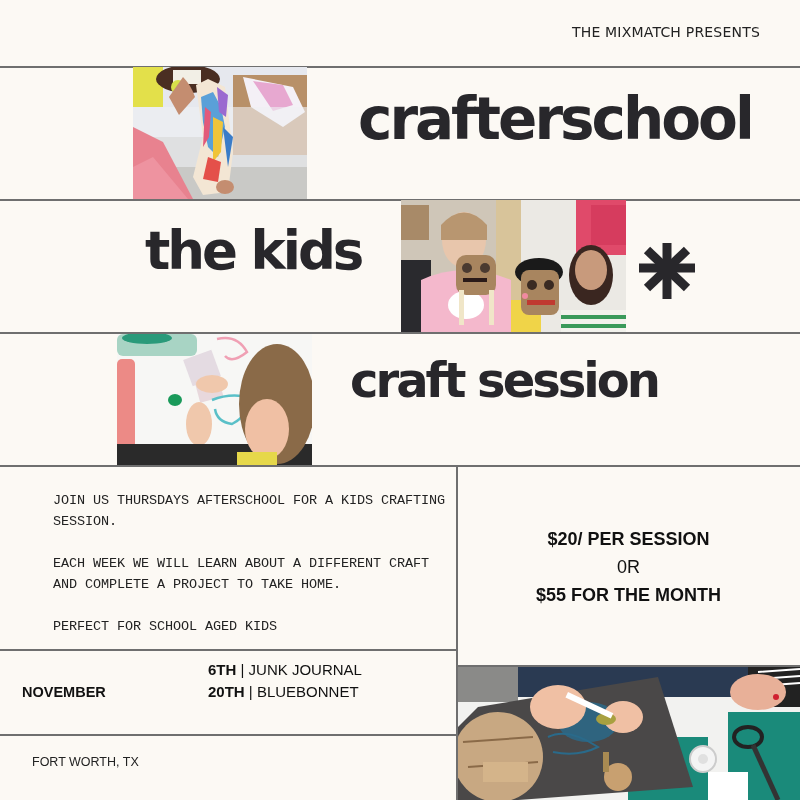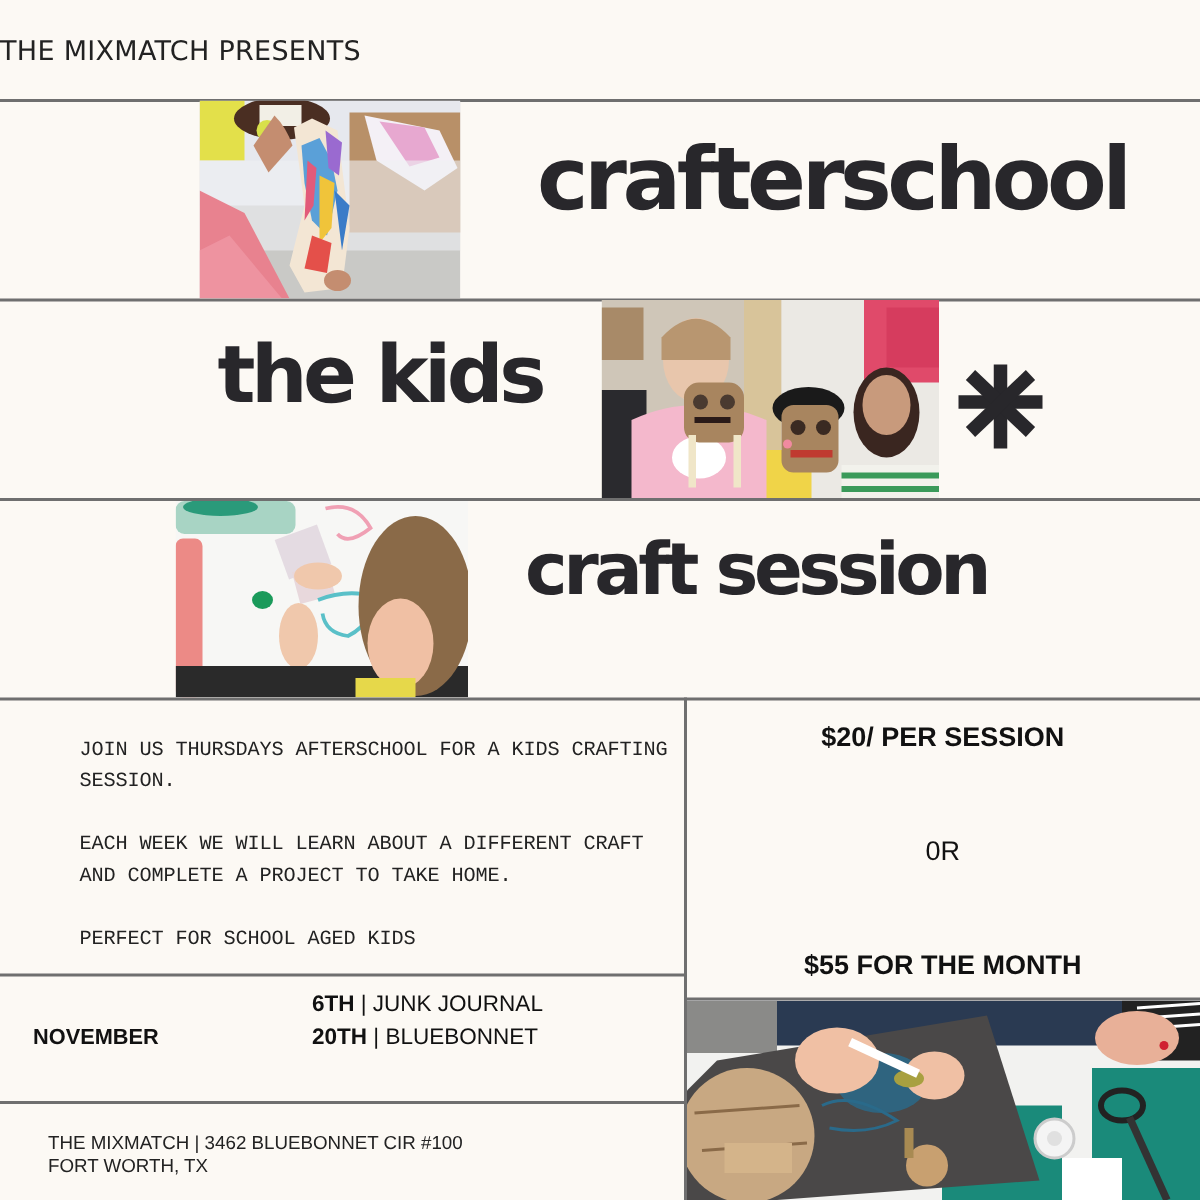--- a/index.html
+++ b/index.html
@@ -8,22 +8,22 @@
       background: #fcf9f4;
       position: relative;
       font-family: "Liberation Sans", sans-serif;
       color: #222;
     }
     .abs { position: absolute; }
     .hline { position: absolute; height: 1.5px; background: #6f6f6f; }
     .vline { position: absolute; width: 1.5px; background: #6f6f6f; }
 
     .presents {
-      top: 24px; left: 0; width: 760px; text-align: left;
-      font-size: 18px; letter-spacing: 0.2px; color: #222;
+      top: 24px; left: 0; width: 760px; text-align: right;
+      font-size: 14px; letter-spacing: 0.2px; color: #222;
       font-family: "DejaVu Sans", sans-serif;
     }
 
     .headline {
       font-family: "DejaVu Sans", sans-serif;
       font-weight: bold;
       color: #28272b;
       letter-spacing: -2.5px;
       white-space: nowrap;
       line-height: 1;
@@ -41,21 +41,21 @@
       left: 53px; top: 490px; width: 395px;
       font-family: Liberation Mono, monospace;
       font-size: 13.5px; line-height: 21px; color: #222;
       letter-spacing: -0.1px;
     }
     .desc p { margin: 0 0 21px 0; }
 
     .price {
       left: 457px; top: 467px; width: 343px; height: 199px;
       display: flex; flex-direction: column; align-items: center; justify-content: center;
-      font-size: 18px; line-height: 28px; color: #111; gap: 48px;
+      font-size: 18px; line-height: 28px; color: #111;
     }
     .price .b { font-weight: bold; }
 
     .month {
       left: 22px; top: 684px; font-size: 14.5px; font-weight: bold; color: #111;
     }
     .schedule {
       left: 208px; top: 659px; font-size: 15px; line-height: 21.5px; color: #111;
     }
     .schedule .d { font-weight: bold; text-align: right; }
@@ -186,21 +186,20 @@
   <div class="b">$55 FOR THE MONTH</div>
 </div>
 
 <div class="abs month">NOVEMBER</div>
 <div class="abs schedule">
   <div><span class="d">6TH</span><span style="white-space:pre"> | </span><span>JUNK JOURNAL</span></div>
   <div><span class="d">20TH</span><span style="white-space:pre"> | </span><span>BLUEBONNET</span></div>
 </div>
 
 <div class="abs footer">
-  <div>THE MIXMATCH | 3462 BLUEBONNET CIR #100</div>
   <div>FORT WORTH, TX</div>
 </div>
 
 <div class="photo" style="left:458px;top:667px;width:342px;height:133px;">
   <svg viewBox="0 0 342 133" preserveAspectRatio="none">
     <rect width="342" height="133" fill="#f2f2f0"></rect>
     <rect x="0" y="0" width="342" height="30" fill="#2a3a52"></rect>
     <rect x="0" y="0" width="60" height="35" fill="#8a8a88"></rect>
     <rect x="290" y="0" width="52" height="40" fill="#222"></rect>
     <path d="M300 5 L342 2 M300 12 L342 9 M300 19 L342 16" stroke="#fff" stroke-width="2"></path>

